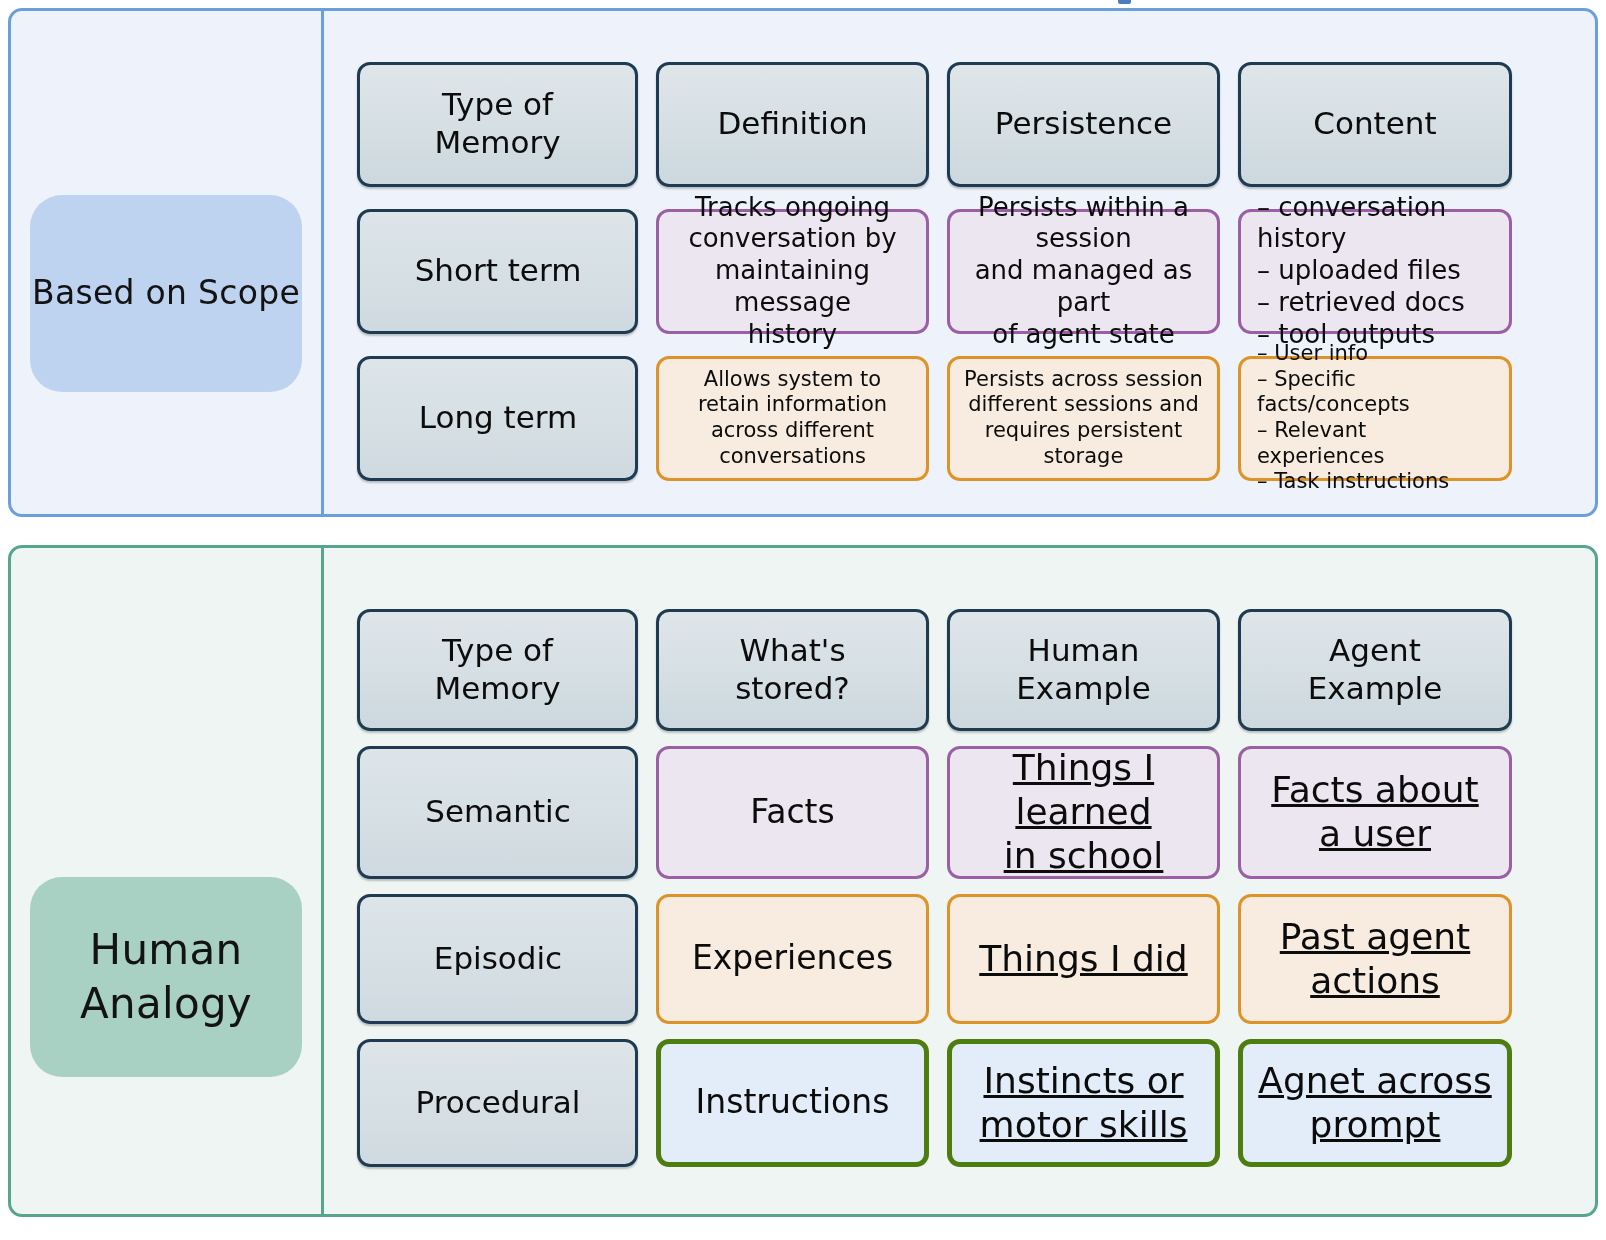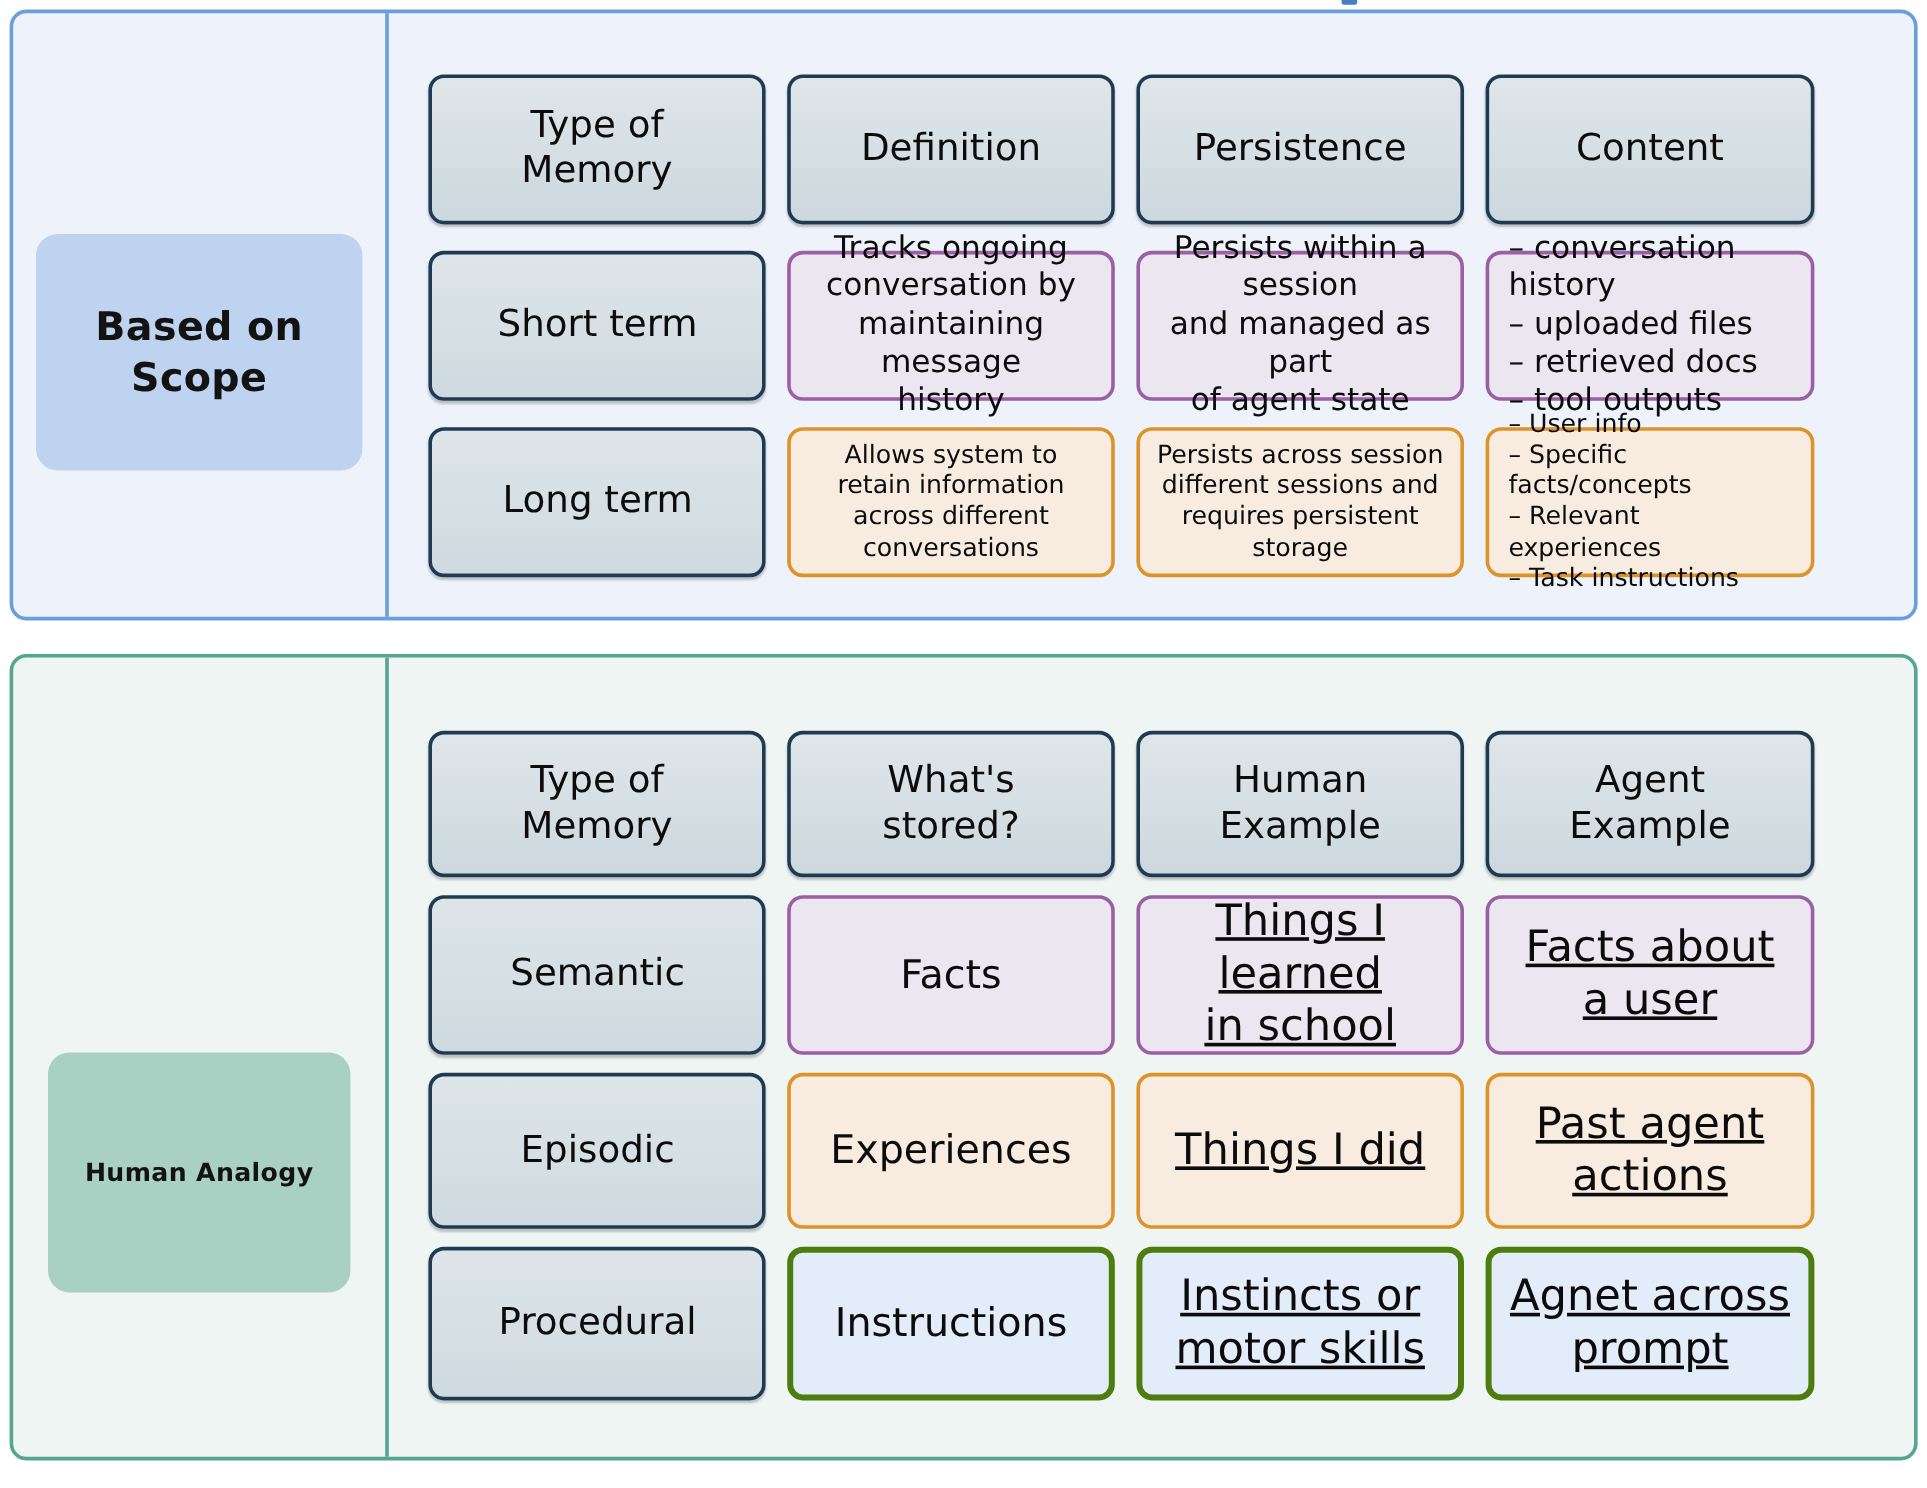--- a/index.html
+++ b/index.html
@@ -60,43 +60,43 @@
     border: 3px solid #55a58f;
     background: #eef5f2;
   }
   #analogy-panel .panel-left {
     width: 313px;
     border-right: 3px solid #55a58f;
   }
 
   
   .side-pill {
-    border-radius: 18px;
+    border-radius: 32px;
     display: flex;
     align-items: center;
     justify-content: center;
     text-align: center;
     font-family: "DejaVu Sans", sans-serif;
-    font-weight: bold;
+    font-weight: normal;
     color: #131313;
     line-height: 1.28;
     letter-spacing: 0.3px;
   }
   #scope-pill {
     width: 272px;
     height: 197px;
     background: #bed3ef;
     font-size: 33px;
     margin-top: 62px;
   }
   #analogy-pill {
-    width: 252px;
+    width: 272px;
     height: 200px;
     background: #a8d0c3;
-    font-size: 21px;
+    font-size: 42px;
     margin-top: 192px;
   }
 
   
   .grid {
     display: grid;
     grid-template-columns: 281px 273px 273px 274px;
     column-gap: 18px;
     padding-left: 33px;
     box-sizing: border-box;

